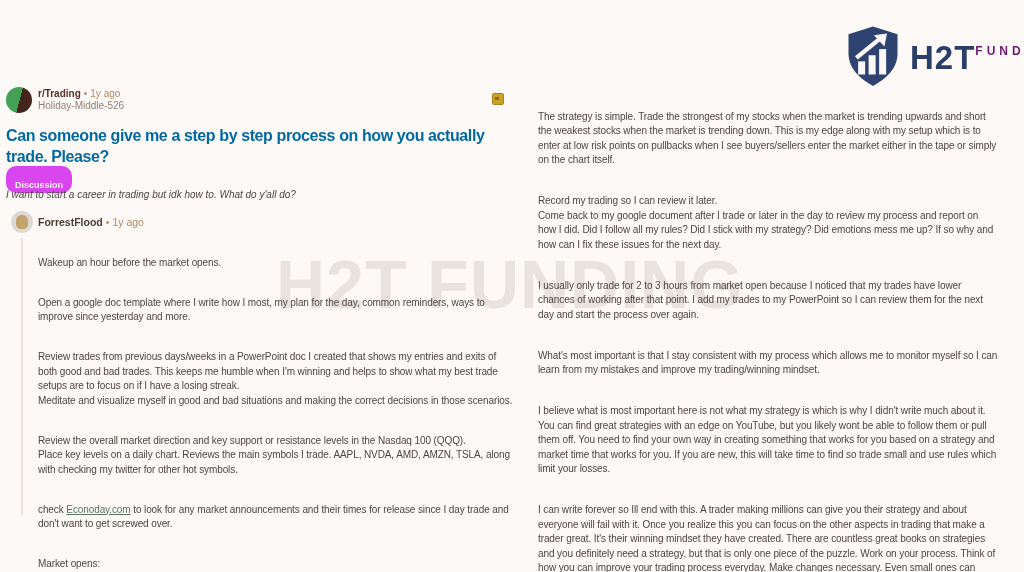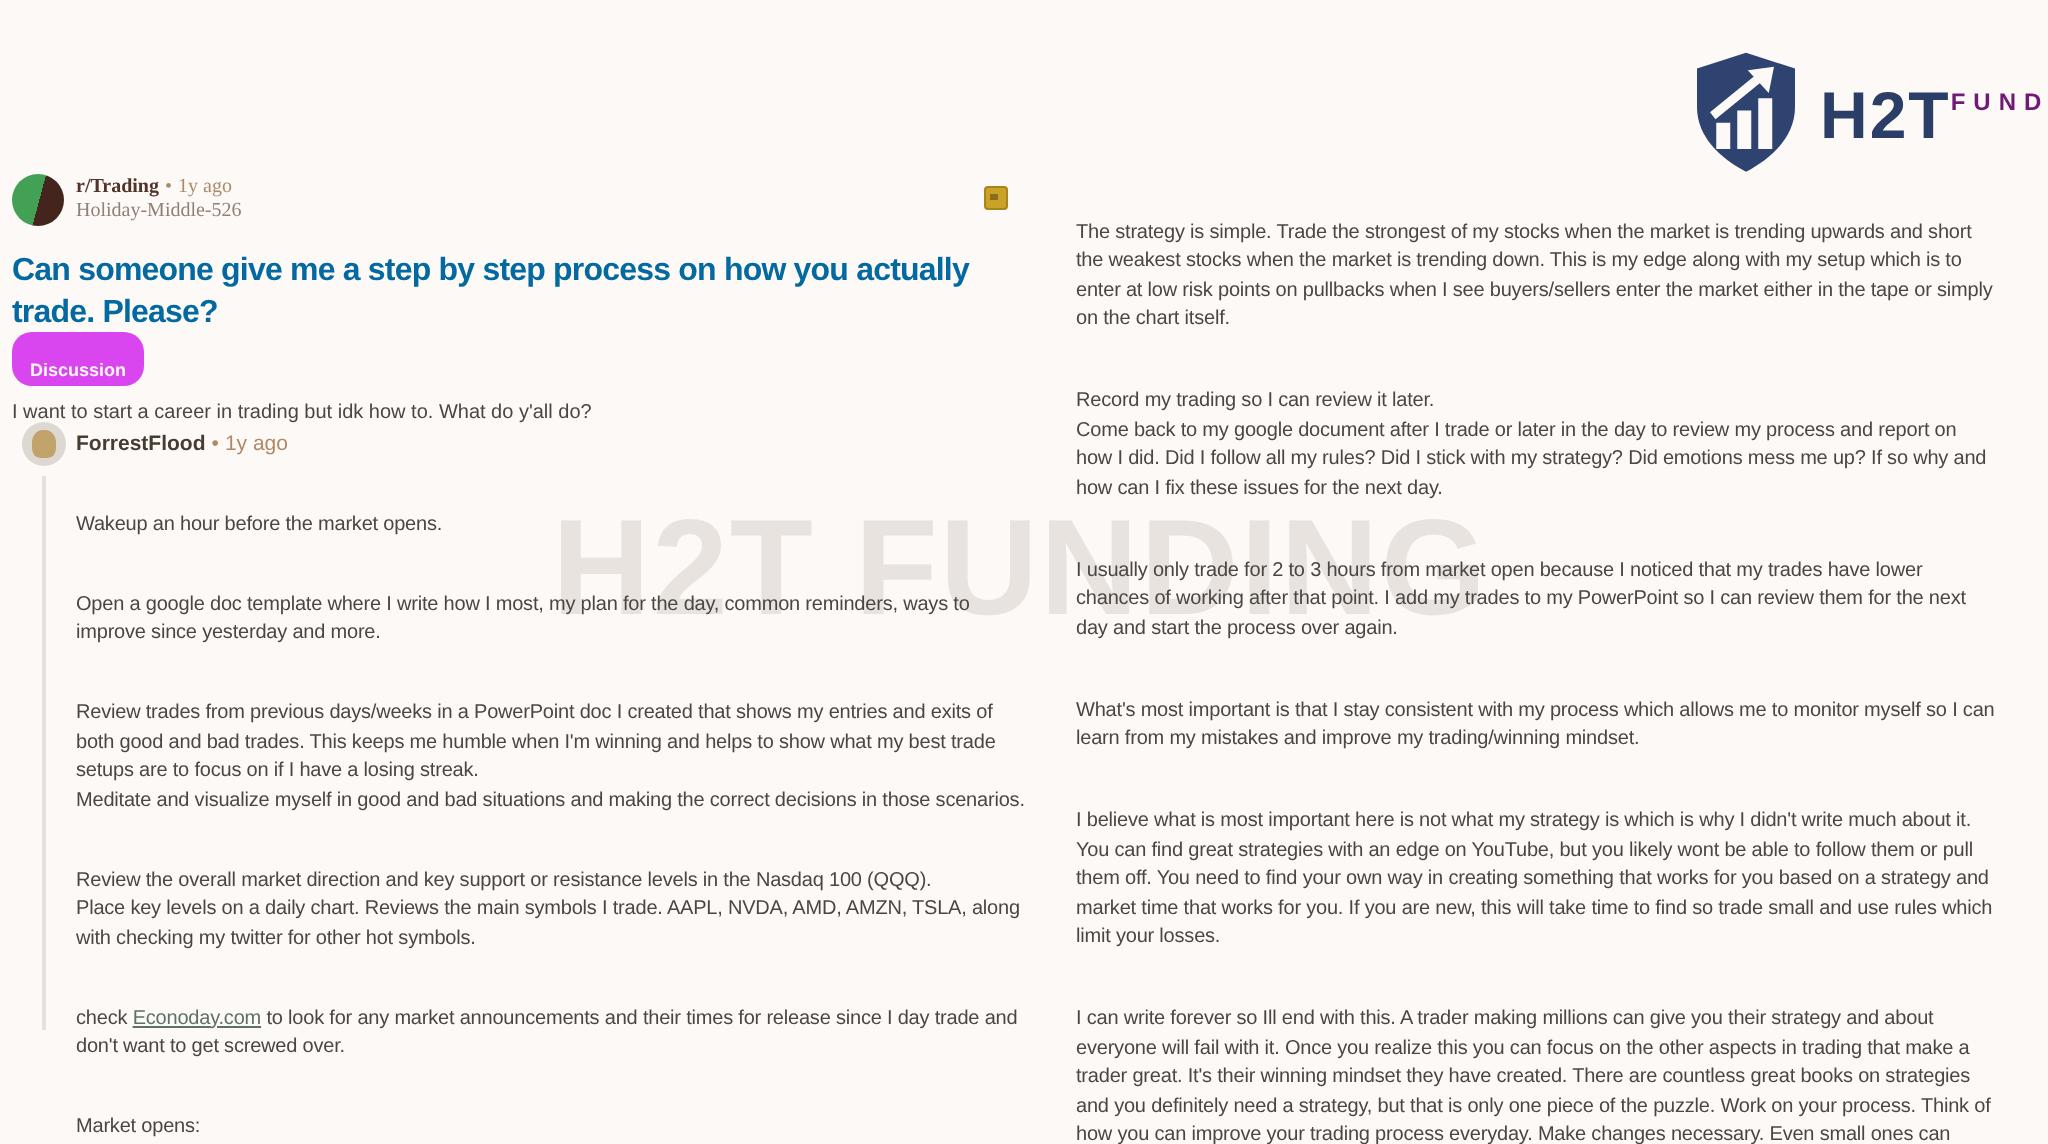--- a/index.html
+++ b/index.html
@@ -12,38 +12,38 @@
 
   
   .brand{position:absolute;left:845px;top:24px;z-index:2;display:flex;align-items:center;}
   .brand-text{margin-left:9px;display:flex;flex-direction:row;}
   .brand-top{font-size:33px;font-weight:800;color:#2a3e68;letter-spacing:1px;line-height:1;}
   .brand-bottom{font-size:12px;font-weight:700;color:#701a75;letter-spacing:4px;margin-top:3px;}
 
   
   .post-avatar{position:absolute;left:6px;top:87px;width:26px;height:26px;border-radius:50%;
     background:linear-gradient(105deg,#43a156 52%,#44251d 52%);z-index:1;}
-  .post-meta{position:absolute;left:38px;top:88px;z-index:1;font-size:10px;line-height:12px;font-family:Liberation Serif, serif;}
+  .post-meta{position:absolute;left:38px;top:88px;z-index:1;font-size:10px;line-height:12px;}
   .meta-row1 .sub{font-weight:bold;color:#53322a;}
   .meta-row1 .sep{color:#ab8a66;margin:0 3px;}
   .meta-row1 .age{color:#ab8a66;}
   .meta-row2{color:#8f8178;}
 
   .award{position:absolute;left:492px;top:93px;width:10px;height:10px;border-radius:2px;
     background:#c9a227;border:1px solid #a8841c;z-index:1;}
   .award:after{content:"";position:absolute;left:2px;top:3px;width:4px;height:3px;background:#8a6d1a;}
 
   .post-title{position:absolute;left:6px;top:114px;width:516px;z-index:1;font-size:16px;
     font-weight:bold;letter-spacing:-0.4px;line-height:21px;color:#0369a1;white-space:pre-line;}
 
   .flair{position:absolute;left:6px;top:166px;z-index:1;background:#d946ef;color:#fbf7f4;
     font-size:9px;padding:14px 9px 3px;border-radius:10px;display:inline-block;font-weight:bold;}
 
-  .post-body{position:absolute;left:6px;top:200px;width:500px;z-index:1;font-size:10px;
-    color:#4b4642;line-height:13px;}
+  .post-body{position:absolute;left:6px;top:188px;width:500px;z-index:1;font-size:10px;
+    color:#4b4642;line-height:13px;font-style:italic;}
 
   
   .c-avatar{position:absolute;left:11px;top:211px;width:22px;height:22px;border-radius:50%;
     background:#ddd8d2;z-index:1;overflow:hidden;}
   .c-avatar .fig{position:absolute;left:5px;top:4px;width:12px;height:14px;border-radius:45% 45% 35% 35%;
     background:#c2a36b;}
   .c-meta{position:absolute;left:38px;top:216px;z-index:1;font-size:10.5px;text-align:right;}
   .c-meta .name{font-weight:bold;color:#473c31;}
   .c-meta .sep{color:#b08a64;margin:0 3px;}
   .c-meta .age{color:#b08a64;}

